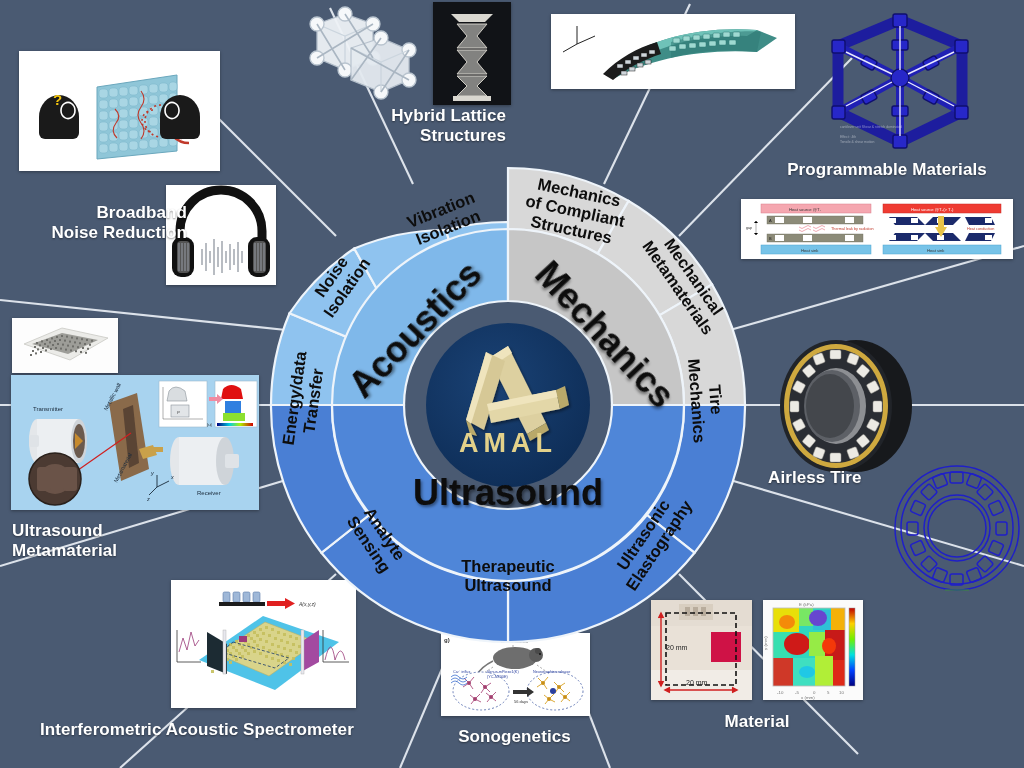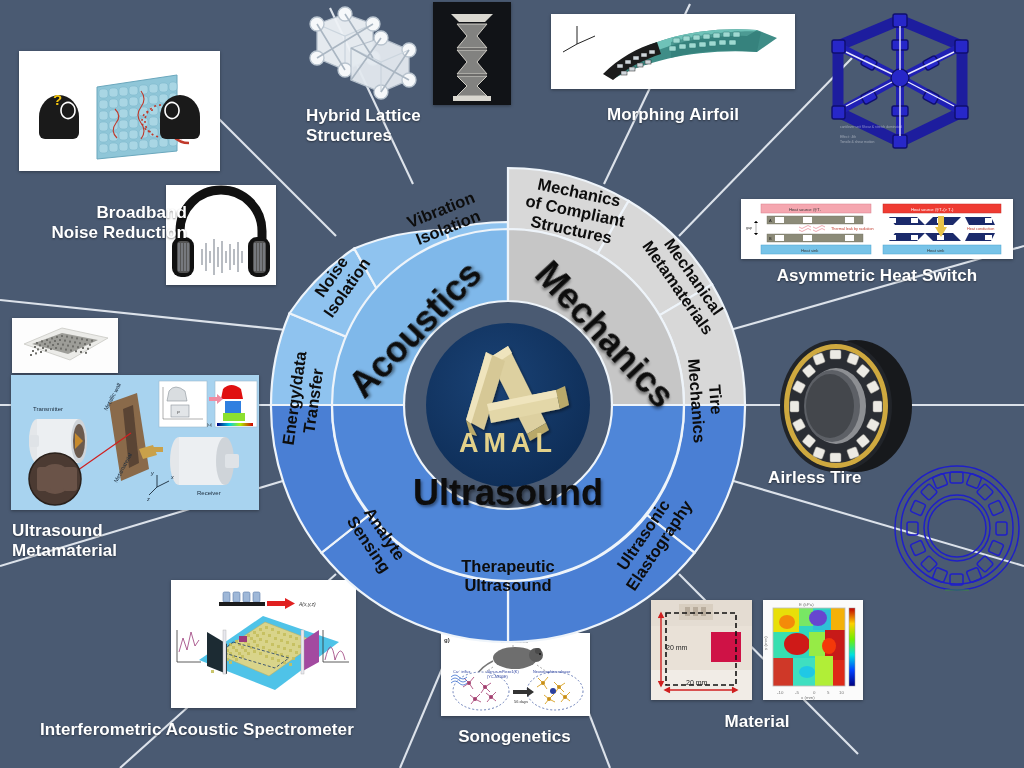--- a/index.html
+++ b/index.html
@@ -225,21 +225,21 @@
         <g fill="#efece6">
           <path d="M24,22 L54,22 L44,34 L54,46 L24,46 L34,34 Z" opacity=".55"></path>
           <path d="M24,48 L54,48 L44,60 L54,72 L24,72 L34,60 Z" opacity=".55"></path>
           <path d="M24,74 L54,74 L44,84 L54,94 L24,94 L34,84 Z" opacity=".55"></path>
         </g>
         <rect x="20" y="94" width="38" height="5"></rect>
       </g>
     </svg>
   </div>
 
-  <div class="caption" style="left:306px;top:106px;width:200px;font-size:17px;text-align:left;">
+  <div class="caption" style="left:306px;top:106px;width:200px;font-size:17px;text-align:right;">
     <div>Hybrid Lattice</div>
     <div>Structures</div>
   </div>
 
   <div class="thumb" style="left:551px;top:14px;width:244px;height:75px;">
     <svg width="244" height="75" viewBox="0 0 244 75">
       <rect width="244" height="75" fill="#fff"></rect>
       <g>
         <path d="M56,58 C92,24 150,12 206,16 L226,24 L206,38 C150,34 96,46 64,64 Z" fill="#3f8d87"></path>
         <path d="M56,58 C92,24 150,12 206,16 L196,22 C146,20 96,34 62,62 Z" fill="#6fc2b8"></path>
@@ -274,23 +274,20 @@
         </g>
         <g stroke="#222" stroke-width="1" fill="none">
           <line x1="26" y1="30" x2="26" y2="12"></line>
             <line x1="26" y1="30" x2="44" y2="22"></line>
             <line x1="26" y1="30" x2="12" y2="38"></line>
         </g>
       </g>
     </svg>
   </div>
 
-  <div class="caption" style="left:551px;top:105px;width:244px;font-size:17px;text-align:center;">
-    <div>Morphing Airfoil</div>
-  </div>
 
   <div class="thumb nobg noshadow" style="left:826px;top:12px;width:148px;height:140px;">
     <svg width="148" height="140" viewBox="0 0 148 140">
       <g fill="#1d1d9e" stroke="#0f0f6e" stroke-width="1.4">
         <path d="M74,8 L136,34 L136,100 L74,130 L12,100 L12,34 Z" fill="none" stroke="#1d1d9e" stroke-width="11"></path>
         <g stroke="#2020b4" stroke-width="8" fill="none">
           <path d="M74,8 L74,66 M12,34 L74,66 M136,34 L74,66 M74,66 L74,130 M12,100 L74,66 M136,100 L74,66"></path>
         </g>
         <g fill="#2727c9">
           <rect x="66" y="28" width="16" height="10" rx="2"></rect>
@@ -317,20 +314,23 @@
         </g>
       </g>
       <g fill="#e6e9ee" opacity=".5" font-size="3.4" font-family="Liberation Sans, sans-serif">
         <text x="14" y="116">cantilever unit   Shear &amp; stretch dominated</text>
         <text x="14" y="126">Effect : 4th</text>
         <text x="14" y="131">Tensile &amp; shear motion</text>
       </g>
     </svg>
   </div>
 
+  <div class="caption" style="left:755px;top:160px;width:264px;font-size:17px;text-align:center;">
+    <div>Programmable Materials</div>
+  </div>
 
   <div class="thumb" style="left:741px;top:199px;width:272px;height:60px;">
     <svg width="272" height="60" viewBox="0 0 272 60">
       <rect width="272" height="60" fill="#fff"></rect>
 
       <g>
         <rect x="20" y="5" width="110" height="9" fill="#f5a7b0" stroke="#d97f8c" stroke-width=".5"></rect>
         <text x="48" y="12" font-size="4.2" fill="#333" font-family="Liberation Sans, sans-serif">Heat source @T₁</text>
         <rect x="20" y="46" width="110" height="9" fill="#77c3e8" stroke="#4ea5d0" stroke-width=".5"></rect>
         <text x="60" y="53" font-size="4.2" fill="#333" font-family="Liberation Sans, sans-serif">Heat sink</text>
@@ -385,23 +385,20 @@
             <rect x="36" y="36" width="7" height="5"></rect>
           <rect x="62" y="36" width="7" height="5"></rect>
             <rect x="110" y="36" width="7" height="5"></rect>
         </g>
         <polygon points="63,17 69,17 69,28 72,28 66,38 60,28 63,28" fill="#e8c349"></polygon>
         <text x="92" y="31" font-size="3.8" fill="#c0392b" font-family="Liberation Sans, sans-serif">Heat conduction</text>
       </g>
     </svg>
   </div>
 
-  <div class="caption" style="left:741px;top:266px;width:272px;font-size:17px;text-align:center;">
-    <div>Asymmetric Heat Switch</div>
-  </div>
 
   <div class="thumb nobg noshadow" style="left:772px;top:330px;width:152px;height:150px;">
     <svg width="152" height="150" viewBox="0 0 152 150">
       <g>
         <ellipse cx="84" cy="76" rx="56" ry="66" fill="#17191c"></ellipse>
         <ellipse cx="64" cy="76" rx="56" ry="66" fill="#212429"></ellipse>
         <ellipse cx="64" cy="76" rx="52" ry="62" fill="#cfa93f"></ellipse>
         <ellipse cx="64" cy="76" rx="47" ry="57" fill="#2a2d33"></ellipse>
         <g fill="#eceae4" stroke="#9d9b95" stroke-width=".5">
           <g>

